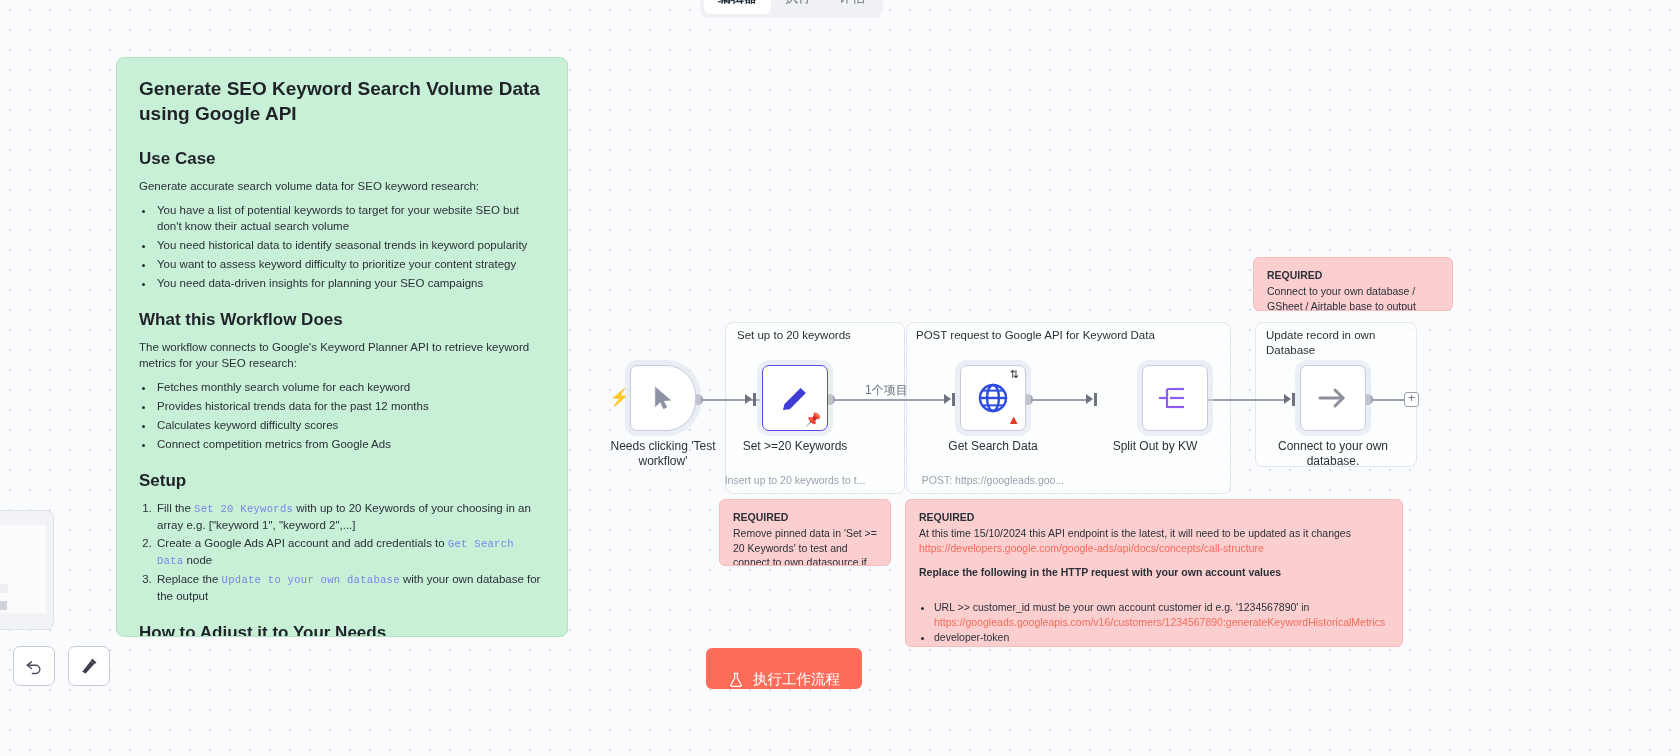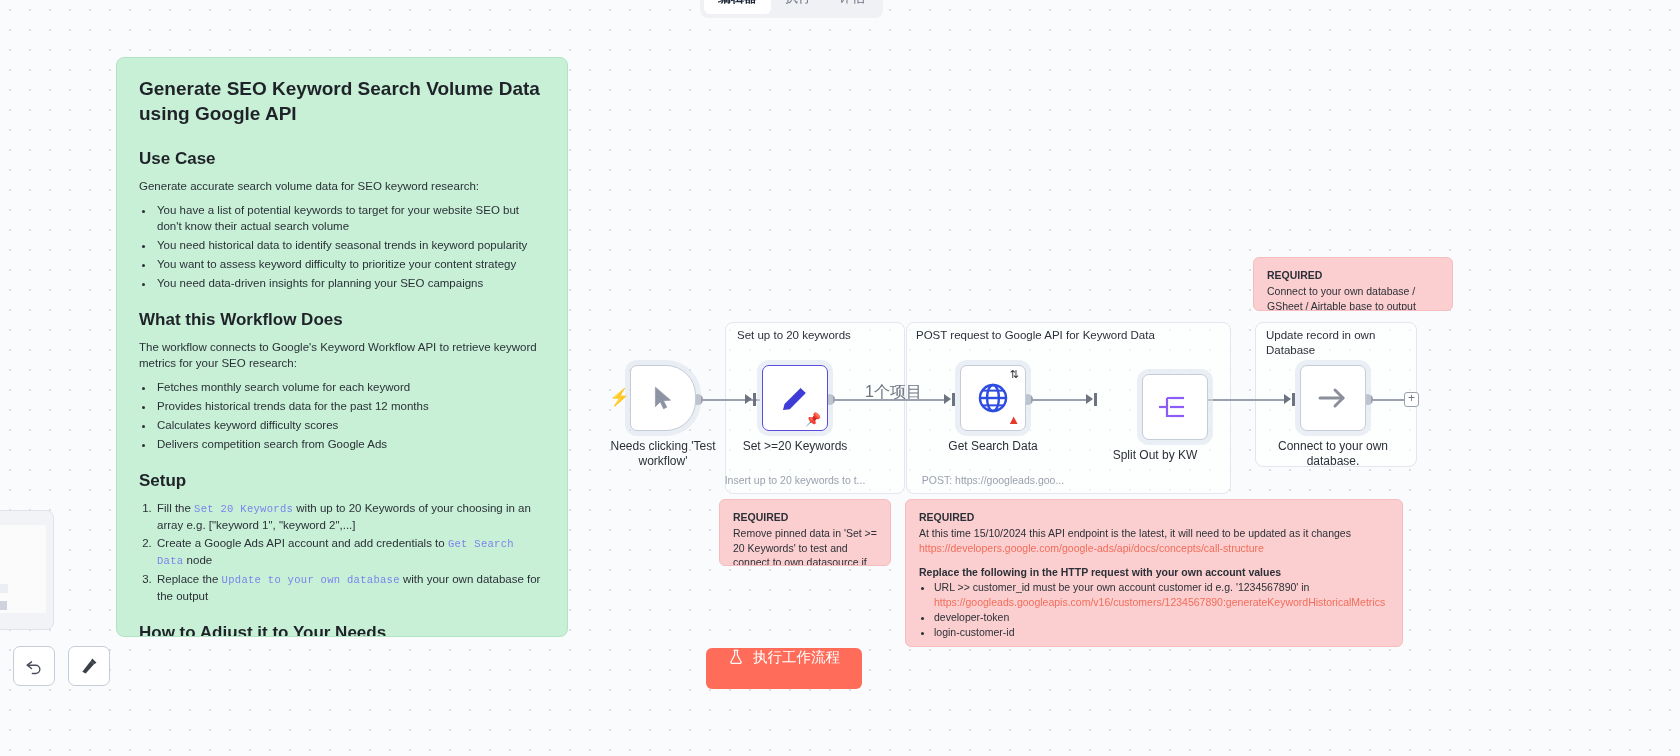--- a/index.html
+++ b/index.html
@@ -68,21 +68,21 @@
     overflow: hidden;
   }
   .sticky-red .req {
     font-size: 10.5px; font-weight: 700; color: #2b3038;
     line-height: 15px; margin-bottom: 1px;
   }
   .sticky-red .body {
     font-size: 10.5px; line-height: 14.5px; color: #2b3038;
   }
   .sticky-red .lnk { color: #f26d5b; word-break: break-all; }
-  .sticky-red ul { margin: 0 0 0 15px; }
+  .sticky-red ul { margin: 20px 0 0 15px; }
   .sticky-red li { font-size: 10.5px; line-height: 15px; color: #2b3038; }
   .sticky-red .sub { font-weight: 700; margin-top: 10px; display: block; }
 
   #note-db    { left: 1253px; top: 257px; width: 200px; height: 54px; }
   #note-set   { left: 719px;  top: 499px; width: 172px; height: 67px; }
   #note-http  { left: 905px;  top: 499px; width: 498px; height: 148px; }
 
   
   .group {
     position: absolute; background: rgba(255,255,255,.62);
@@ -117,21 +117,21 @@
   .node-sub {
     position: absolute; top: 108px; left: 50%; transform: translateX(-50%);
     width: 160px; text-align: center;
     font-size: 10.5px; line-height: 14px; color: #9aa0ad;
     white-space: nowrap; overflow: hidden; text-overflow: ellipsis;
   }
 
   #node-trigger { left: 630px; top: 365px; }
   #node-set     { left: 762px; top: 365px; }
   #node-http    { left: 960px; top: 365px; }
-  #node-split   { left: 1102px; top: 374px; padding-left: 40px; }
+  #node-split   { left: 1102px; top: 365px; padding-left: 40px; }
   #node-db      { left: 1300px; top: 365px; }
 
   .bolt {
     position: absolute; left: 609px; top: 389px;
     color: #f26d5b; font-size: 17px; line-height: 17px;
   }
   .pin-badge {
     position: absolute; right: 5px; bottom: 3px; color: #5b4ae0; font-size: 13px;
   }
   .warn-badge {
@@ -143,21 +143,21 @@
 
   
   .wire { position: absolute; height: 1.5px; background: #9aa0ad; }
   .dot  { position: absolute; width: 11px; height: 11px; border-radius: 50%;
           background: #9aa0ad; }
   .arrow-in { position: absolute; width: 0; height: 0;
           border-top: 5px solid transparent; border-bottom: 5px solid transparent;
           border-left: 7px solid #6e7380; }
   .arrow-bar { position: absolute; width: 3px; height: 13px; background: #6e7380; }
   .wire-label {
-    position: absolute; font-size: 16px; color: #6e7380; background: transparent; text-align: center;
+    position: absolute; font-size: 12px; color: #6e7380; background: transparent; text-align: center;
   }
   .plus-btn {
     position: absolute; width: 15px; height: 15px; border: 1.5px solid #9aa0ad;
     border-radius: 3px; background: #fff; color: #6e7380; font-size: 12px;
     line-height: 11px; text-align: center;
   }
 
   
   .ghost-panel {
     position: absolute; left: -56px; top: 510px; width: 110px; height: 120px;
@@ -177,21 +177,21 @@
     color: #4a4f5c;
   }
   #btn-undo { left: 13px; top: 646px; }
   #btn-tidy { left: 68px; top: 646px; }
 
   
   .exec-btn {
     position: absolute; left: 706px; top: 648px;
     height: 41px; padding: 0 22px;
     background: #ff6d5a; color: #fff; border: none; border-radius: 6px;
-    display: flex; align-items: flex-start; gap: 9px;
+    display: flex; align-items: flex-end; gap: 9px;
     font-size: 14.5px; font-family: "Liberation Sans", sans-serif;
     cursor: pointer;
   }
 </style>
 </head>
 <body>
 
 <div id="canvas">
 
   <div class="topbar">
@@ -206,26 +206,26 @@
     <h2>Use Case</h2>
     <p>Generate accurate search volume data for SEO keyword research:</p>
     <ul>
       <li>You have a list of potential keywords to target for your website SEO but don't know their actual search volume</li>
       <li>You need historical data to identify seasonal trends in keyword popularity</li>
       <li>You want to assess keyword difficulty to prioritize your content strategy</li>
       <li>You need data-driven insights for planning your SEO campaigns</li>
     </ul>
 
     <h2>What this Workflow Does</h2>
-    <p>The workflow connects to Google's Keyword Workflow API to retrieve keyword metrics for your SEO research:</p>
+    <p>The workflow connects to Google's Keyword Planner API to retrieve keyword metrics for your SEO research:</p>
     <ul>
       <li>Fetches monthly search volume for each keyword</li>
       <li>Provides historical trends data for the past 12 months</li>
       <li>Calculates keyword difficulty scores</li>
-      <li>Delivers competition search from Google Ads</li>
+      <li>Connect competition metrics from Google Ads</li>
     </ul>
 
     <h2>Setup</h2>
     <ol>
       <li><span>Fill the </span><code>Set 20 Keywords</code><span> with up to 20 Keywords of your choosing in an array e.g. ["keyword 1", "keyword 2",...]</span></li>
       <li><span>Create a Google Ads API account and add credentials to </span><code>Get Search Data</code><span> node</span></li>
       <li><span>Replace the </span><code>Update to your own database</code><span> with your own database for the output</span></li>
     </ol>
 
     <h2>How to Adjust it to Your Needs</h2>

